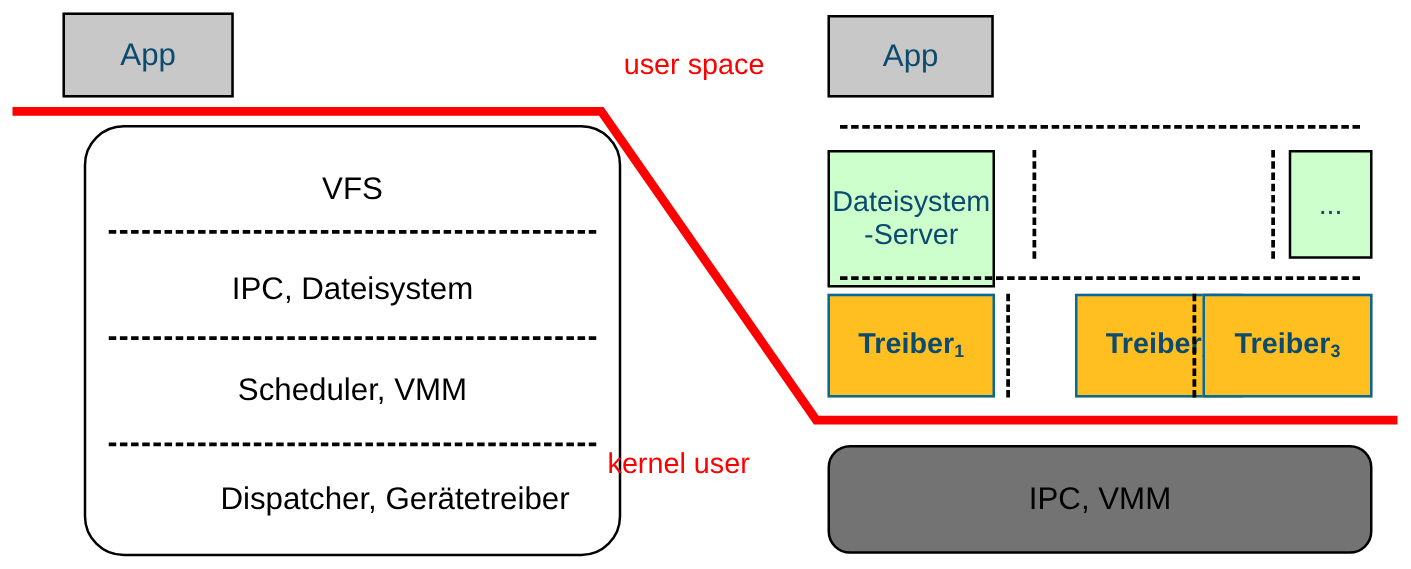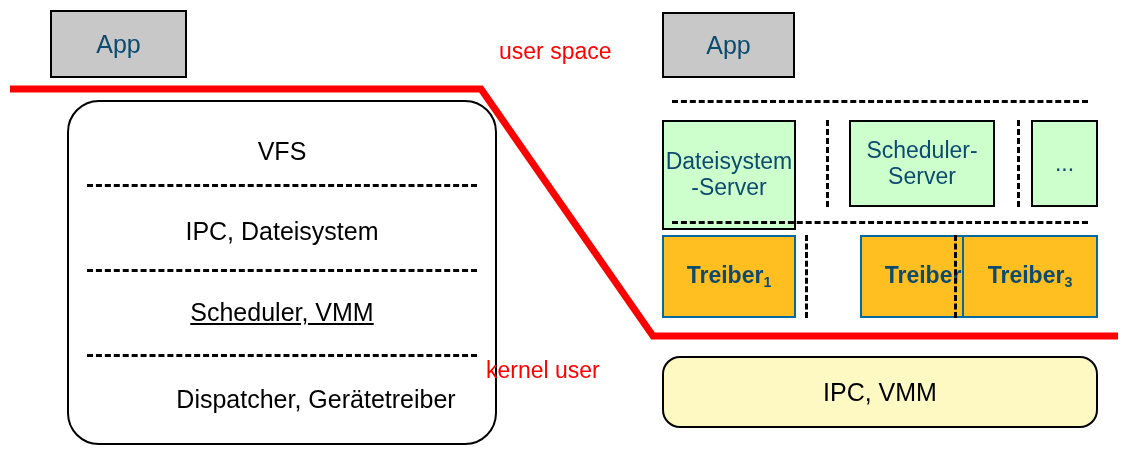--- a/index.html
+++ b/index.html
@@ -104,25 +104,25 @@
     background: #ffbf20;
     border: 2px solid #0369a1;
     font-size: 23px;
     font-weight: bold;
   }
   #micro-base {
     position: absolute;
     left: 662px;
     top: 356px;
     width: 436px;
-    height: 72px;
+    height: 87px;
     border: 2px solid #000000;
     border-radius: 18px;
     box-sizing: border-box;
-    background: #fef9c3;
+    background: #737373;
     display: flex;
     align-items: center;
     justify-content: center;
     font-size: 25px;
     color: #000000;
   }
   sub { font-size: 0.62em; vertical-align: -0.28em; }
 </style>
 </head>
 <body>
@@ -131,44 +131,38 @@
 
   <div class="box app-box" id="app-left">App</div>
 
   <div id="mono-box">
     <div class="mono-layer" style="top: 14px; height: 70px;">VFS</div>
     <div class="mono-sep" style="top: 82px;"></div>
 
     <div class="mono-layer" style="top: 88px; height: 82px;">IPC, Dateisystem</div>
     <div class="mono-sep" style="top: 167px;"></div>
 
-    <div class="mono-layer" style="top: 169px; height: 82px; text-decoration: underline;">Scheduler, VMM</div>
+    <div class="mono-layer" style="top: 169px; height: 82px;">Scheduler, VMM</div>
     <div class="mono-sep" style="top: 252px;"></div>
 
     <div class="mono-layer" style="top: 254px; height: 86px; padding-left: 34px;">Dispatcher, Gerätetreiber</div>
   </div>
 
   <div class="box app-box" id="app-right">App</div>
 
   <div class="hdash" style="left: 672px; width: 416px; top: 100px;"></div>
 
   <div class="box server-box" style="left: 662px; top: 120px; width: 134px; height: 110px;">
     <span>
       <span>Dateisystem</span><br>
       <span>-Server</span>
     </span>
   </div>
   <div class="vdash" style="left: 826px; top: 120px; height: 87px;"></div>
 
-  <div class="box server-box" style="left: 849px; top: 120px; width: 146px; height: 87px;">
-    <span>
-      <span>Scheduler-</span><br>
-      <span>Server</span>
-    </span>
-  </div>
   <div class="vdash" style="left: 1017px; top: 120px; height: 87px;"></div>
 
   <div class="box server-box" style="left: 1031px; top: 120px; width: 67px; height: 87px;">
     <span>...</span>
   </div>
 
   <div class="hdash" style="left: 672px; width: 416px; top: 221px;"></div>
 
   <div class="box driver-box" style="left: 662px; top: 235px; width: 134px; height: 83px;">
     <span><span>Treiber</span><sub>1</sub></span>

